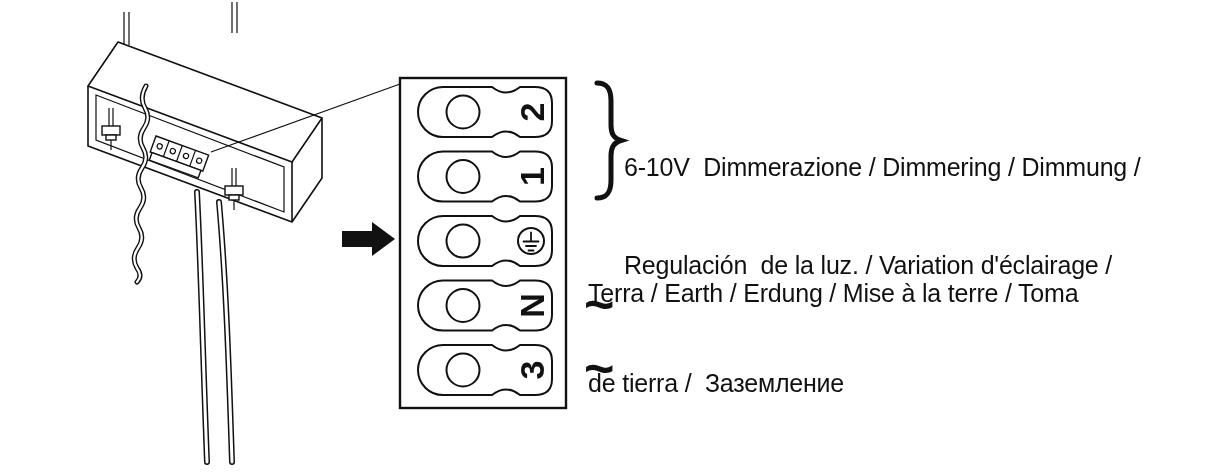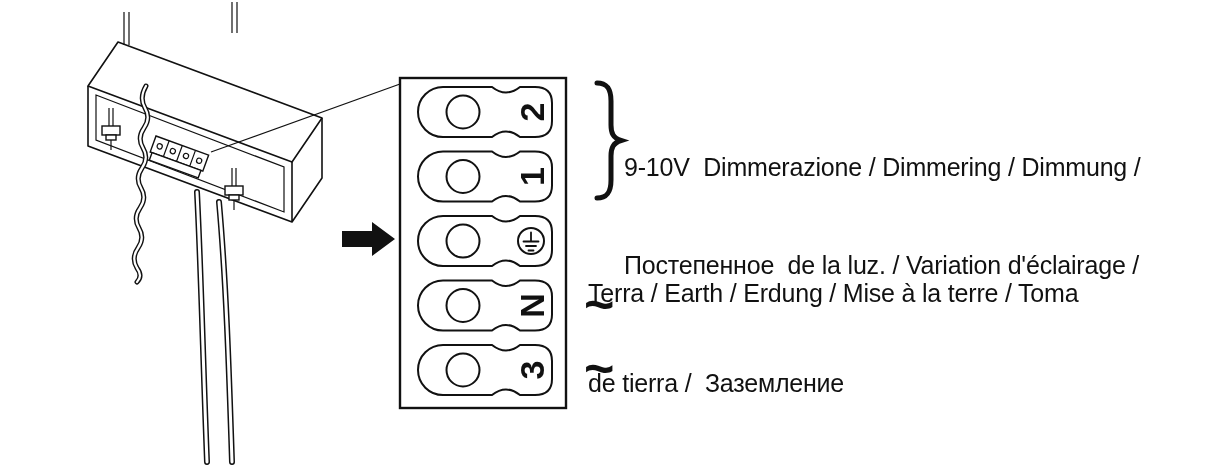--- a/index.html
+++ b/index.html
@@ -145,22 +145,22 @@
     <g transform="translate(418,345)">
       <use class="pill" href="#pill-shape"></use>
       <circle class="hole" cx="45" cy="25" r="16.5"></circle>
       <text class="tlabel" transform="translate(114,25) rotate(-90)" text-anchor="middle" dominant-baseline="central">3</text>
     </g>
 
     <path class="brace" d="M 597 83 C 608 83 611 90 611 101 L 611 125 C 611 133 613 138 621 140.5 C 613 143 611 148 611 156 L 611 180 C 611 191 608 198 597 198"></path>
   </svg>
 
   <div class="txt txt-dimming">
-    <div>9-10V  Dimmerazione / Dimmering / Dimmung /</div>
-    <div>Постепенное  de la luz. / Variation d'éclairage /</div>
+    <div>6-10V  Dimmerazione / Dimmering / Dimmung /</div>
+    <div>Regulación  de la luz. / Variation d'éclairage /</div>
   </div>
 
   <div class="txt txt-earth">
     <div>Terra / Earth / Erdung / Mise à la terre / Toma</div>
     <div>de tierra /  Заземление</div>
   </div>
 
   <div class="tilde tilde-n">~</div>
   <div class="tilde tilde-3">~</div>
 

